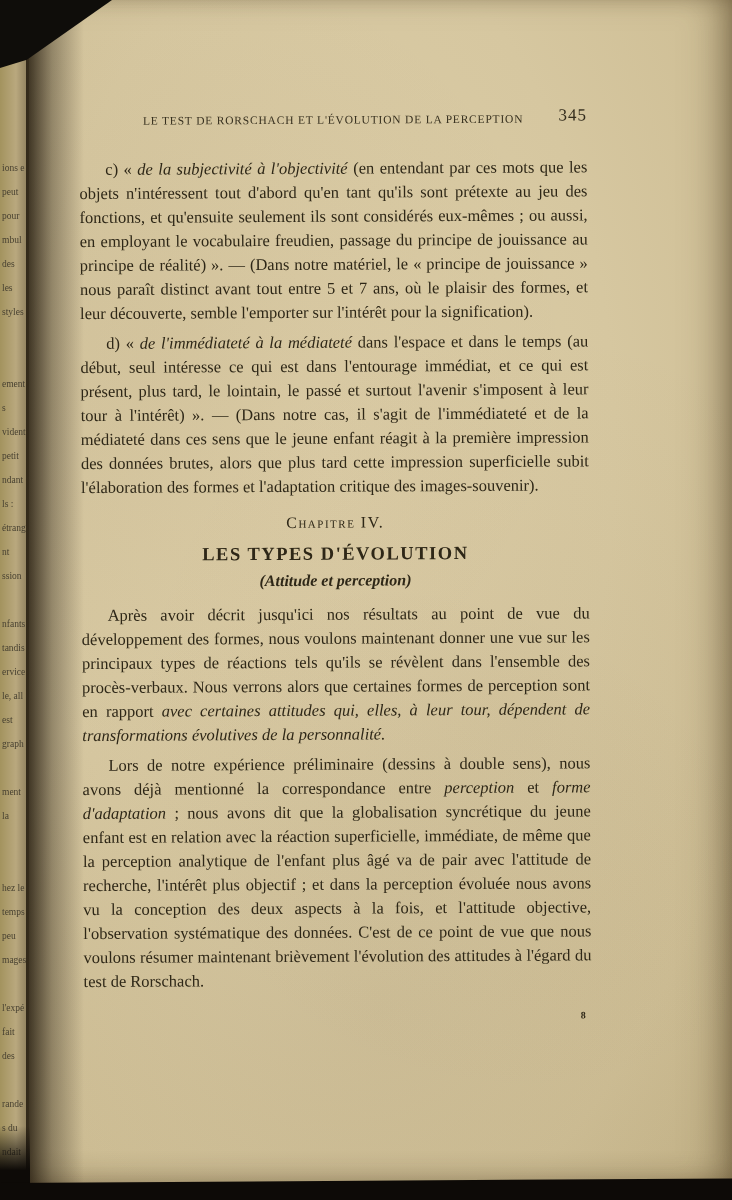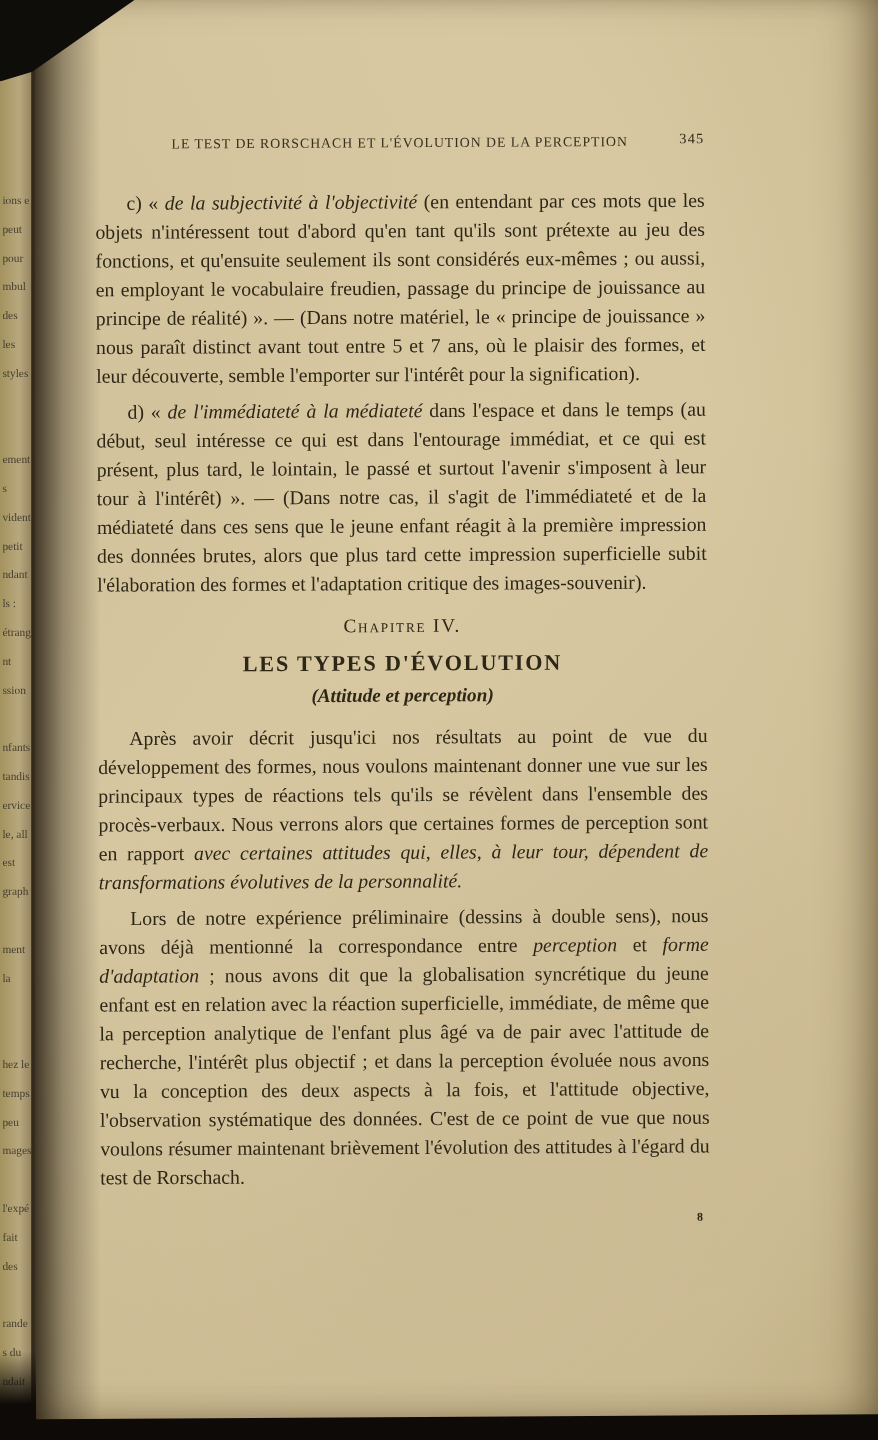--- a/index.html
+++ b/index.html
@@ -63,21 +63,21 @@
     position:absolute;left:50px;top:110px;width:508px;
     transform:rotate(-0.3deg);transform-origin:top left;
     color:#2e2717;font-size:16.5px;line-height:24px;text-align:justify;
   }
   .runhead{position:relative;height:18px;margin-bottom:34px;}
   .runhead .title{
     position:absolute;left:50%;transform:translateX(-50%);top:3px;
     font-size:11.5px;letter-spacing:0.8px;white-space:nowrap;color:#37301f;
   }
   .runhead .pagenum{
-    position:absolute;right:0;top:0;font-size:12px;letter-spacing:1px;color:#332c1c;
+    position:absolute;right:0;top:0;font-size:17px;letter-spacing:1px;color:#332c1c;
   }
   .para{margin:0 0 6px 0;text-indent:26px;}
   .para .i{font-style:italic;}
 
   .chap{text-align:center;margin:12px 0 10px 0;}
   .chap-label{font-size:16px;font-variant:small-caps;letter-spacing:1.5px;}
   .chap-title{font-size:18.5px;font-weight:bold;letter-spacing:1.5px;margin-top:7px;}
   .chap-sub{font-size:16px;font-weight:bold;font-style:italic;margin-top:3px;}
 
   .signature{text-align:right;font-size:10px;font-weight:bold;margin-top:12px;padding-right:6px;}

